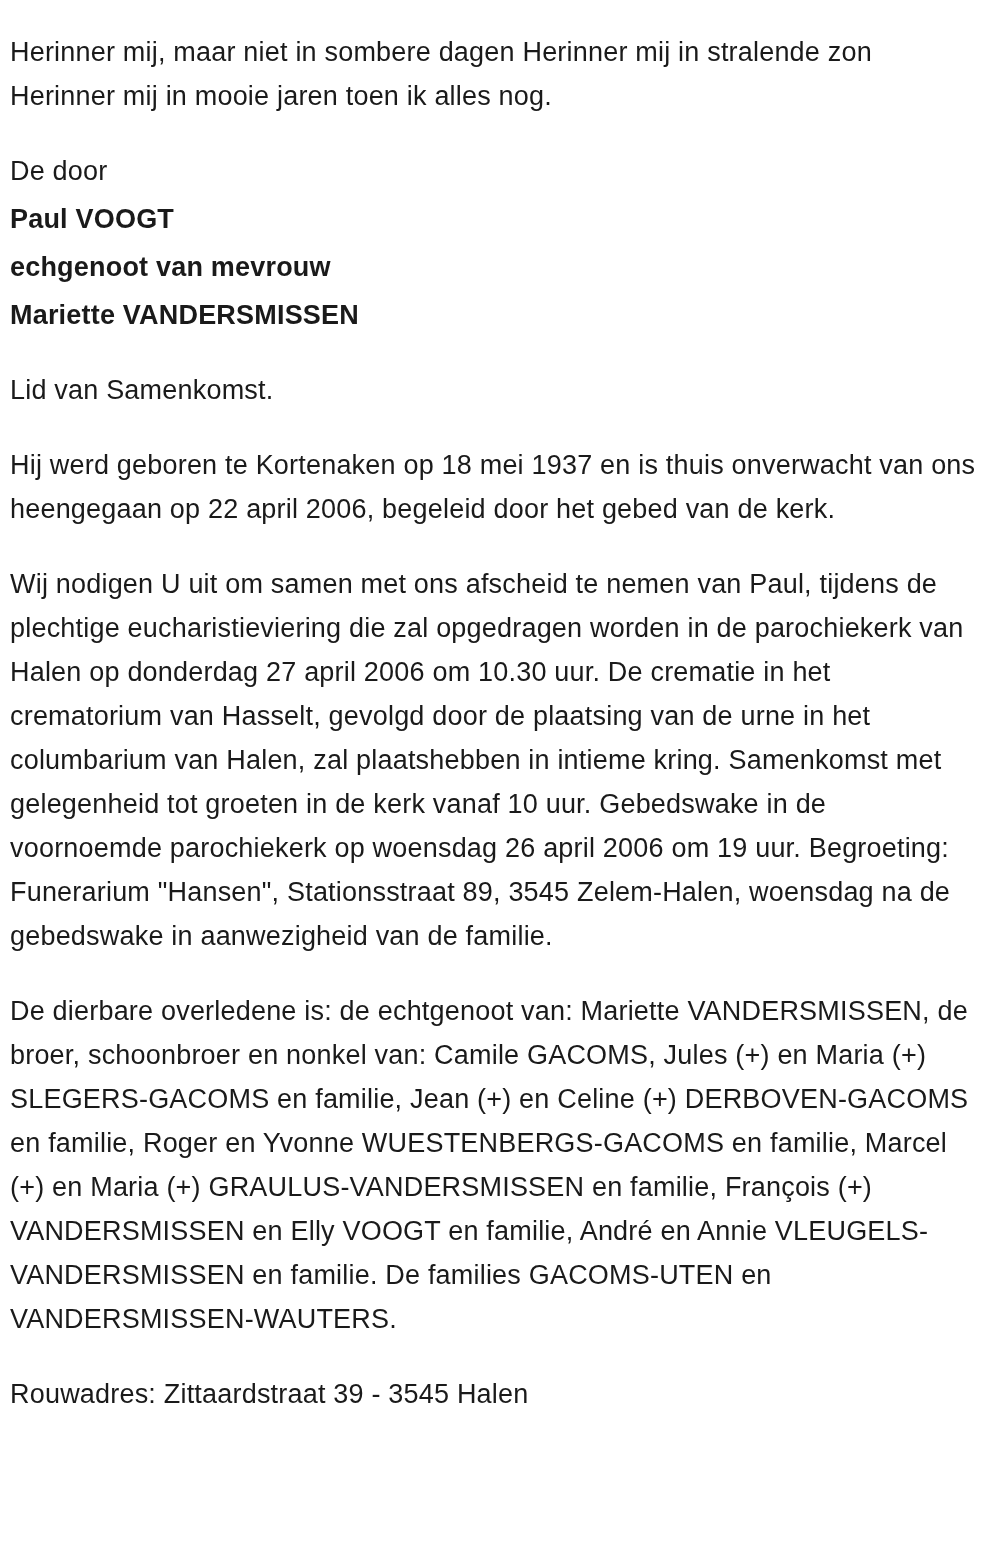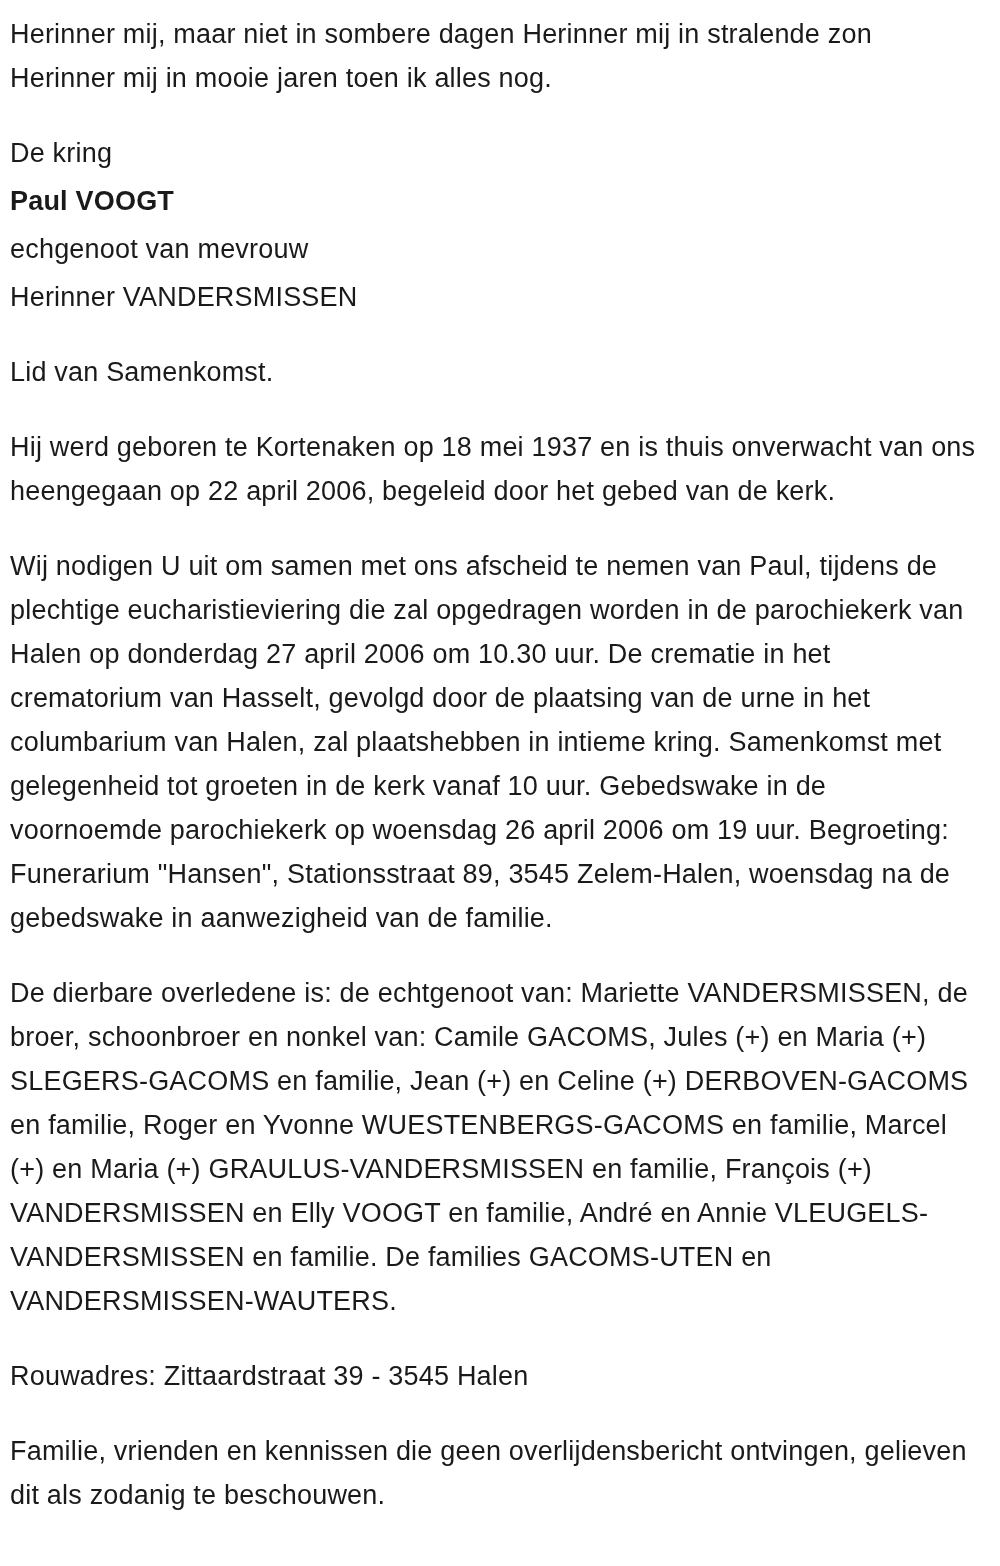--- a/index.html
+++ b/index.html
@@ -11,32 +11,31 @@
     color: #1a1a1a;
     padding: 12px 18px 20px 10px;
   }
   .doc p {
     font-size: 27px;
     line-height: 44px;
     margin-top: 31px;
     letter-spacing: 0.2px;
     font-weight: 400;
   }
-  .doc p:first-child { margin-top: 0; }
-  .doc p.tight { margin-top: 4px; }
+  .doc p:first-child { margin-top: 18px; }
+  .doc p.tight { margin-top: 4px; font-weight: bold; }
   .doc p.name { font-weight: 700; }
 </style>
 </head>
 <body>
 
 <main class="doc">
   <p>Herinner mij, maar niet in sombere dagen Herinner mij in stralende zon Herinner mij in mooie jaren toen ik alles nog.</p>
-  <p>De kring</p>
+  <p>De door</p>
   <p class="tight name">Paul VOOGT</p>
   <p class="tight">echgenoot van mevrouw</p>
-  <p class="tight">Herinner VANDERSMISSEN</p>
+  <p class="tight">Mariette VANDERSMISSEN</p>
   <p>Lid van Samenkomst.</p>
   <p>Hij werd geboren te Kortenaken op 18 mei 1937 en is thuis onverwacht van ons heengegaan op 22 april 2006, begeleid door het gebed van de kerk.</p>
   <p>Wij nodigen U uit om samen met ons afscheid te nemen van Paul, tijdens de plechtige eucharistieviering die zal opgedragen worden in de parochiekerk van Halen op donderdag 27 april 2006 om 10.30 uur. De crematie in het crematorium van Hasselt, gevolgd door de plaatsing van de urne in het columbarium van Halen, zal plaatshebben in intieme kring. Samenkomst met gelegenheid tot groeten in de kerk vanaf 10 uur. Gebedswake in de voornoemde parochiekerk op woensdag 26 april 2006 om 19 uur. Begroeting: Funerarium "Hansen", Stationsstraat 89, 3545 Zelem-Halen, woensdag na de gebedswake in aanwezigheid van de familie.</p>
   <p>De dierbare overledene is: de echtgenoot van: Mariette VANDERSMISSEN, de broer, schoonbroer en nonkel van: Camile GACOMS, Jules (+) en Maria (+) SLEGERS-GACOMS en familie, Jean (+) en Celine (+) DERBOVEN-GACOMS en familie, Roger en Yvonne WUESTENBERGS-GACOMS en familie, Marcel (+) en Maria (+) GRAULUS-VANDERSMISSEN en familie, François (+) VANDERSMISSEN en Elly VOOGT en familie, André en Annie VLEUGELS-VANDERSMISSEN en familie. De families GACOMS-UTEN en VANDERSMISSEN-WAUTERS.</p>
   <p>Rouwadres: Zittaardstraat 39 - 3545 Halen</p>
-  <p>Familie, vrienden en kennissen die geen overlijdensbericht ontvingen, gelieven dit als zodanig te beschouwen.</p>
 </main>
 
 </body></html>

